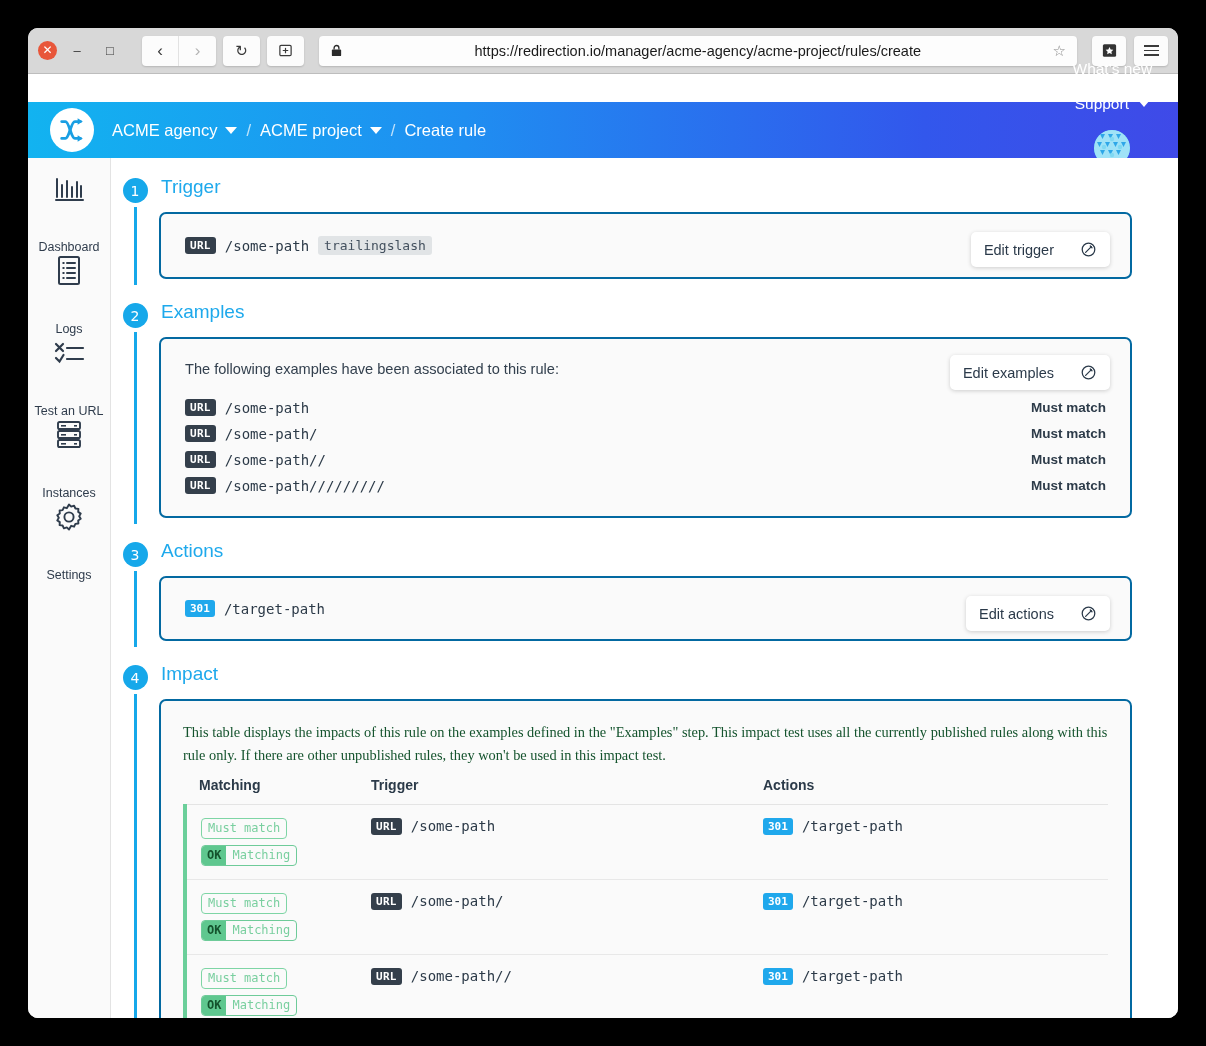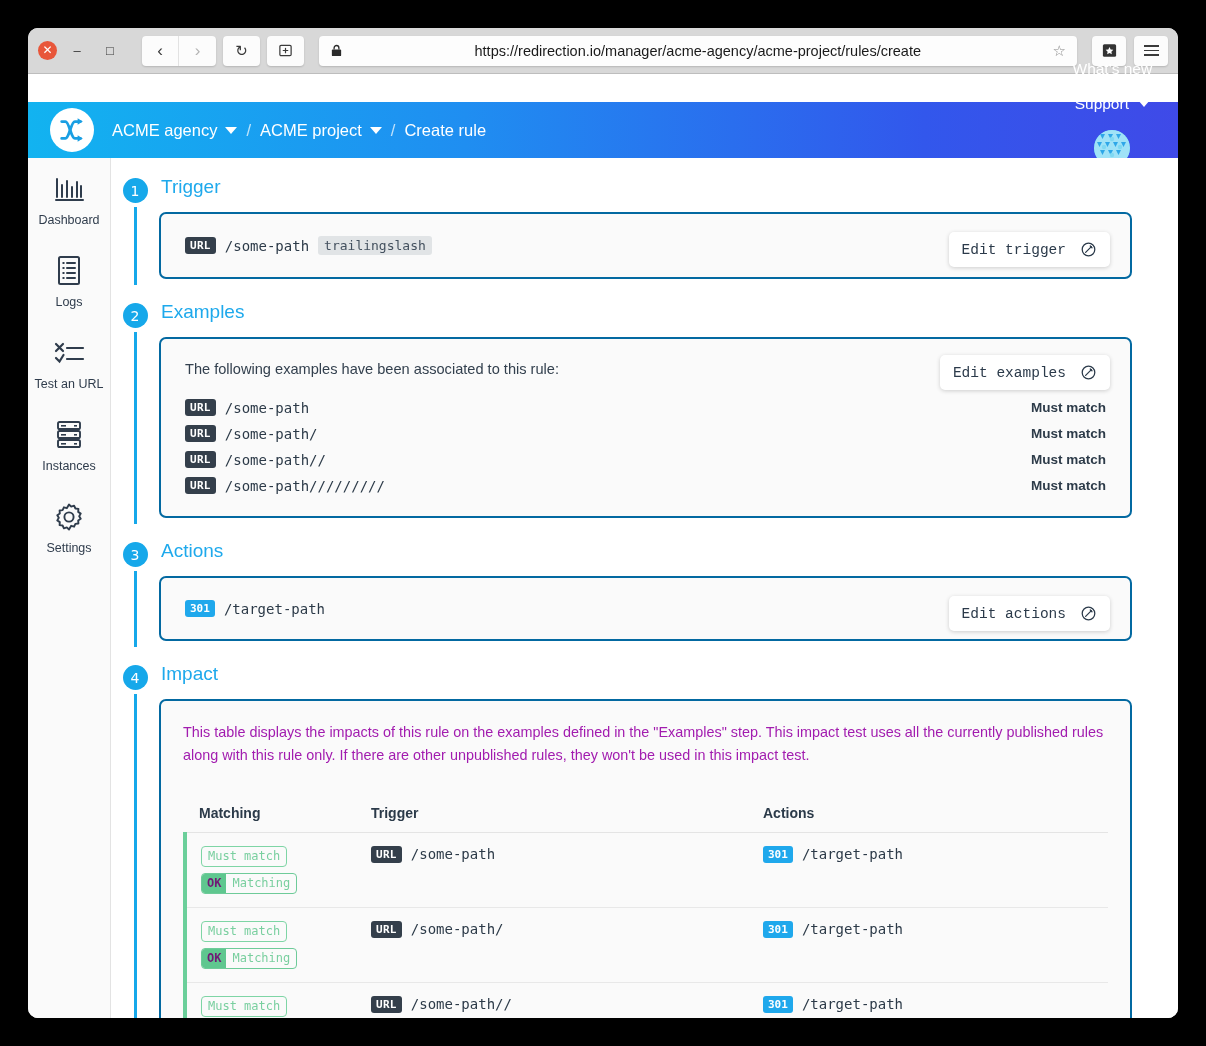--- a/index.html
+++ b/index.html
@@ -92,21 +92,21 @@
   .hright .item { display: flex; align-items: center; gap: 9px; white-space: nowrap; }
   .avatar { width: 36px; height: 36px; border-radius: 50%; overflow: hidden;
             background: #6cd2f5; flex: none; }
 
   
   .body { display: flex; height: calc(990px - 46px - 62px); }
 
   .sidebar { width: 83px; background: #fafafa; border-right: 1px solid #e3e3e3;
              flex: none; padding-top: 14px; }
   .sitem { height: 82px; display: flex; flex-direction: column;
-           align-items: center; justify-content: flex-start; gap: 7px;
+           align-items: center; justify-content: space-between; gap: 7px;
            color: #2f3c4c; font-size: 12.5px; }
   .sitem.active { background: #14a7ea; color: #fff; }
   .sicon { height: 34px; display: flex; align-items: center; justify-content: center; }
 
   .content { flex: 1; background: #fff; padding: 16px 0 0 0;
              overflow: hidden; position: relative; }
 
   .step { display: flex; }
   .gutter { width: 48px; flex: none; display: flex; flex-direction: column;
             align-items: center; }
@@ -119,25 +119,24 @@
   .steptitle { color: #1ea9ec; font-size: 19px; font-weight: 400;
                margin: 2px 0 14px 2px; }
 
   .card { background: #fafafa; border: 2px solid #0369a1; border-radius: 7px;
           position: relative; }
   .card.pad { padding: 22px 24px; }
 
   .editbtn {
     position: absolute; right: 20px; top: 18px;
     background: #fff; border-radius: 5px; padding: 9px 13px;
-    display: flex; align-items: center; gap: 14px;
+    display: flex; align-items: center; gap: 26px;
     font-size: 14.5px; color: #2b3a4a;
     box-shadow: 0 1px 4px rgba(0,0,0,.18);
     white-space: nowrap;
-    font-family: Liberation Mono, monospace;
   }
 
   .badge-url {
     background: #343f4b; color: #fff; font-size: 11px; font-weight: bold;
     padding: 2px 5px; border-radius: 3px; letter-spacing: .3px;
     font-family: "DejaVu Sans Mono", monospace;
   }
   .badge-301 {
     background: #1fa8ec; color: #fff; font-size: 11px; font-weight: bold;
     padding: 2px 5px; border-radius: 3px;
@@ -152,22 +151,22 @@
   }
 
   .row-inline { display: flex; align-items: center; gap: 9px; }
 
   .intro { font-size: 14.6px; color: #33404e; margin-bottom: 22px; }
 
   .exrow { display: flex; align-items: center; margin-bottom: 9px; }
   .exrow .left { display: flex; align-items: center; gap: 9px; flex: 1; }
   .mustmatch { font-size: 13.5px; font-weight: bold; color: #2d3b49; }
 
-  .impact-text { font-size: 14.4px; color: #a21caf; line-height: 1.62;
-                 margin-bottom: 28px; }
+  .impact-text { font-size: 14.4px; color: #14532d; line-height: 1.62;
+                 margin-bottom: 0; font-family: Liberation Serif, serif; }
 
   table.impact { width: 100%; border-collapse: collapse; }
   table.impact th {
     text-align: left; font-size: 14px; color: #2b3a49; font-weight: bold;
     padding: 9px 6px 11px 14px; border-bottom: 1px solid #e4e4e4;
   }
   table.impact td { padding: 13px 6px 13px 14px; border-bottom: 1px solid #e8e8e8;
                     vertical-align: top; }
   table.impact tbody tr td:first-child { border-left: 4px solid #6bcf9a; }
   .col-match { width: 172px; }
@@ -176,21 +175,21 @@
   .pill {
     display: inline-block; border: 1px solid #7ed5a5; border-radius: 4px;
     font-family: "DejaVu Sans Mono", monospace; font-size: 12px;
     color: #79cf9f; padding: 2px 6px; line-height: 1.25;
   }
   .pill-split {
     display: inline-flex; border: 1px solid #6ecb99; border-radius: 4px;
     overflow: hidden; font-family: "DejaVu Sans Mono", monospace;
     font-size: 12px; line-height: 1.25;
   }
-  .pill-split .ok { background: #5fc78f; color: #701a75; padding: 2px 5px;
+  .pill-split .ok { background: #5fc78f; color: #14532d; padding: 2px 5px;
                     font-weight: bold; }
   .pill-split .lbl { color: #79cf9f; padding: 2px 6px; }
   .mb6 { margin-bottom: 6px; }
   .cellpath { display: flex; align-items: center; gap: 9px; }
 </style>
 </head>
 <body>
 
 <div class="window">
 

